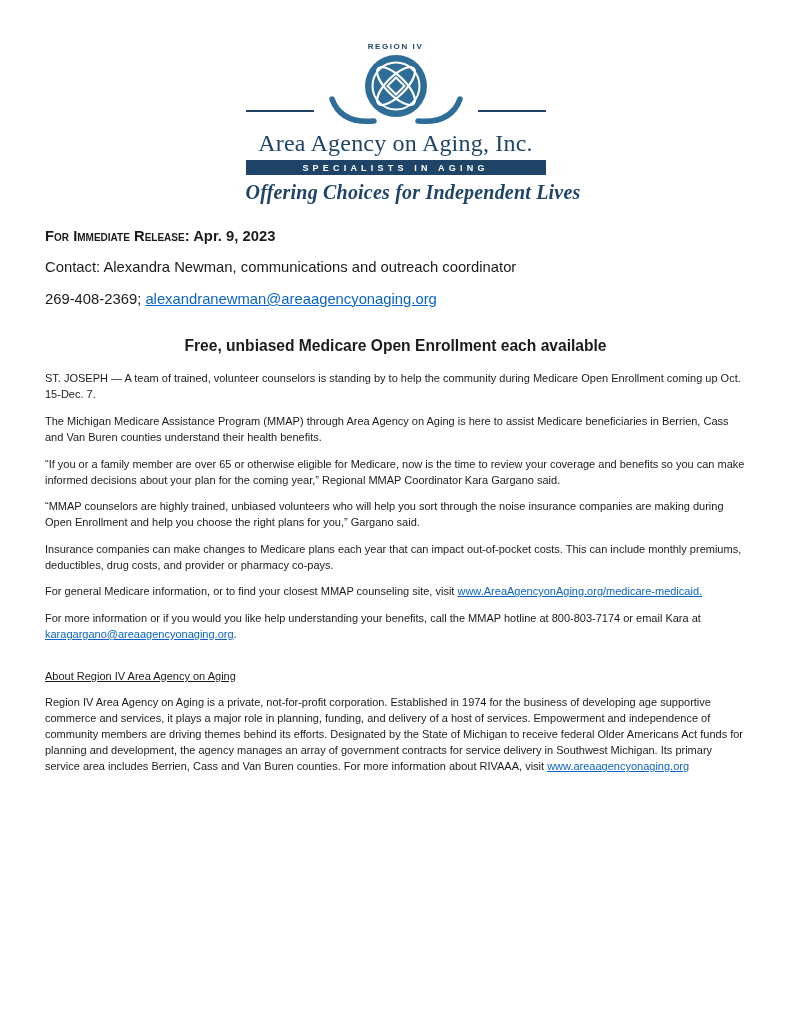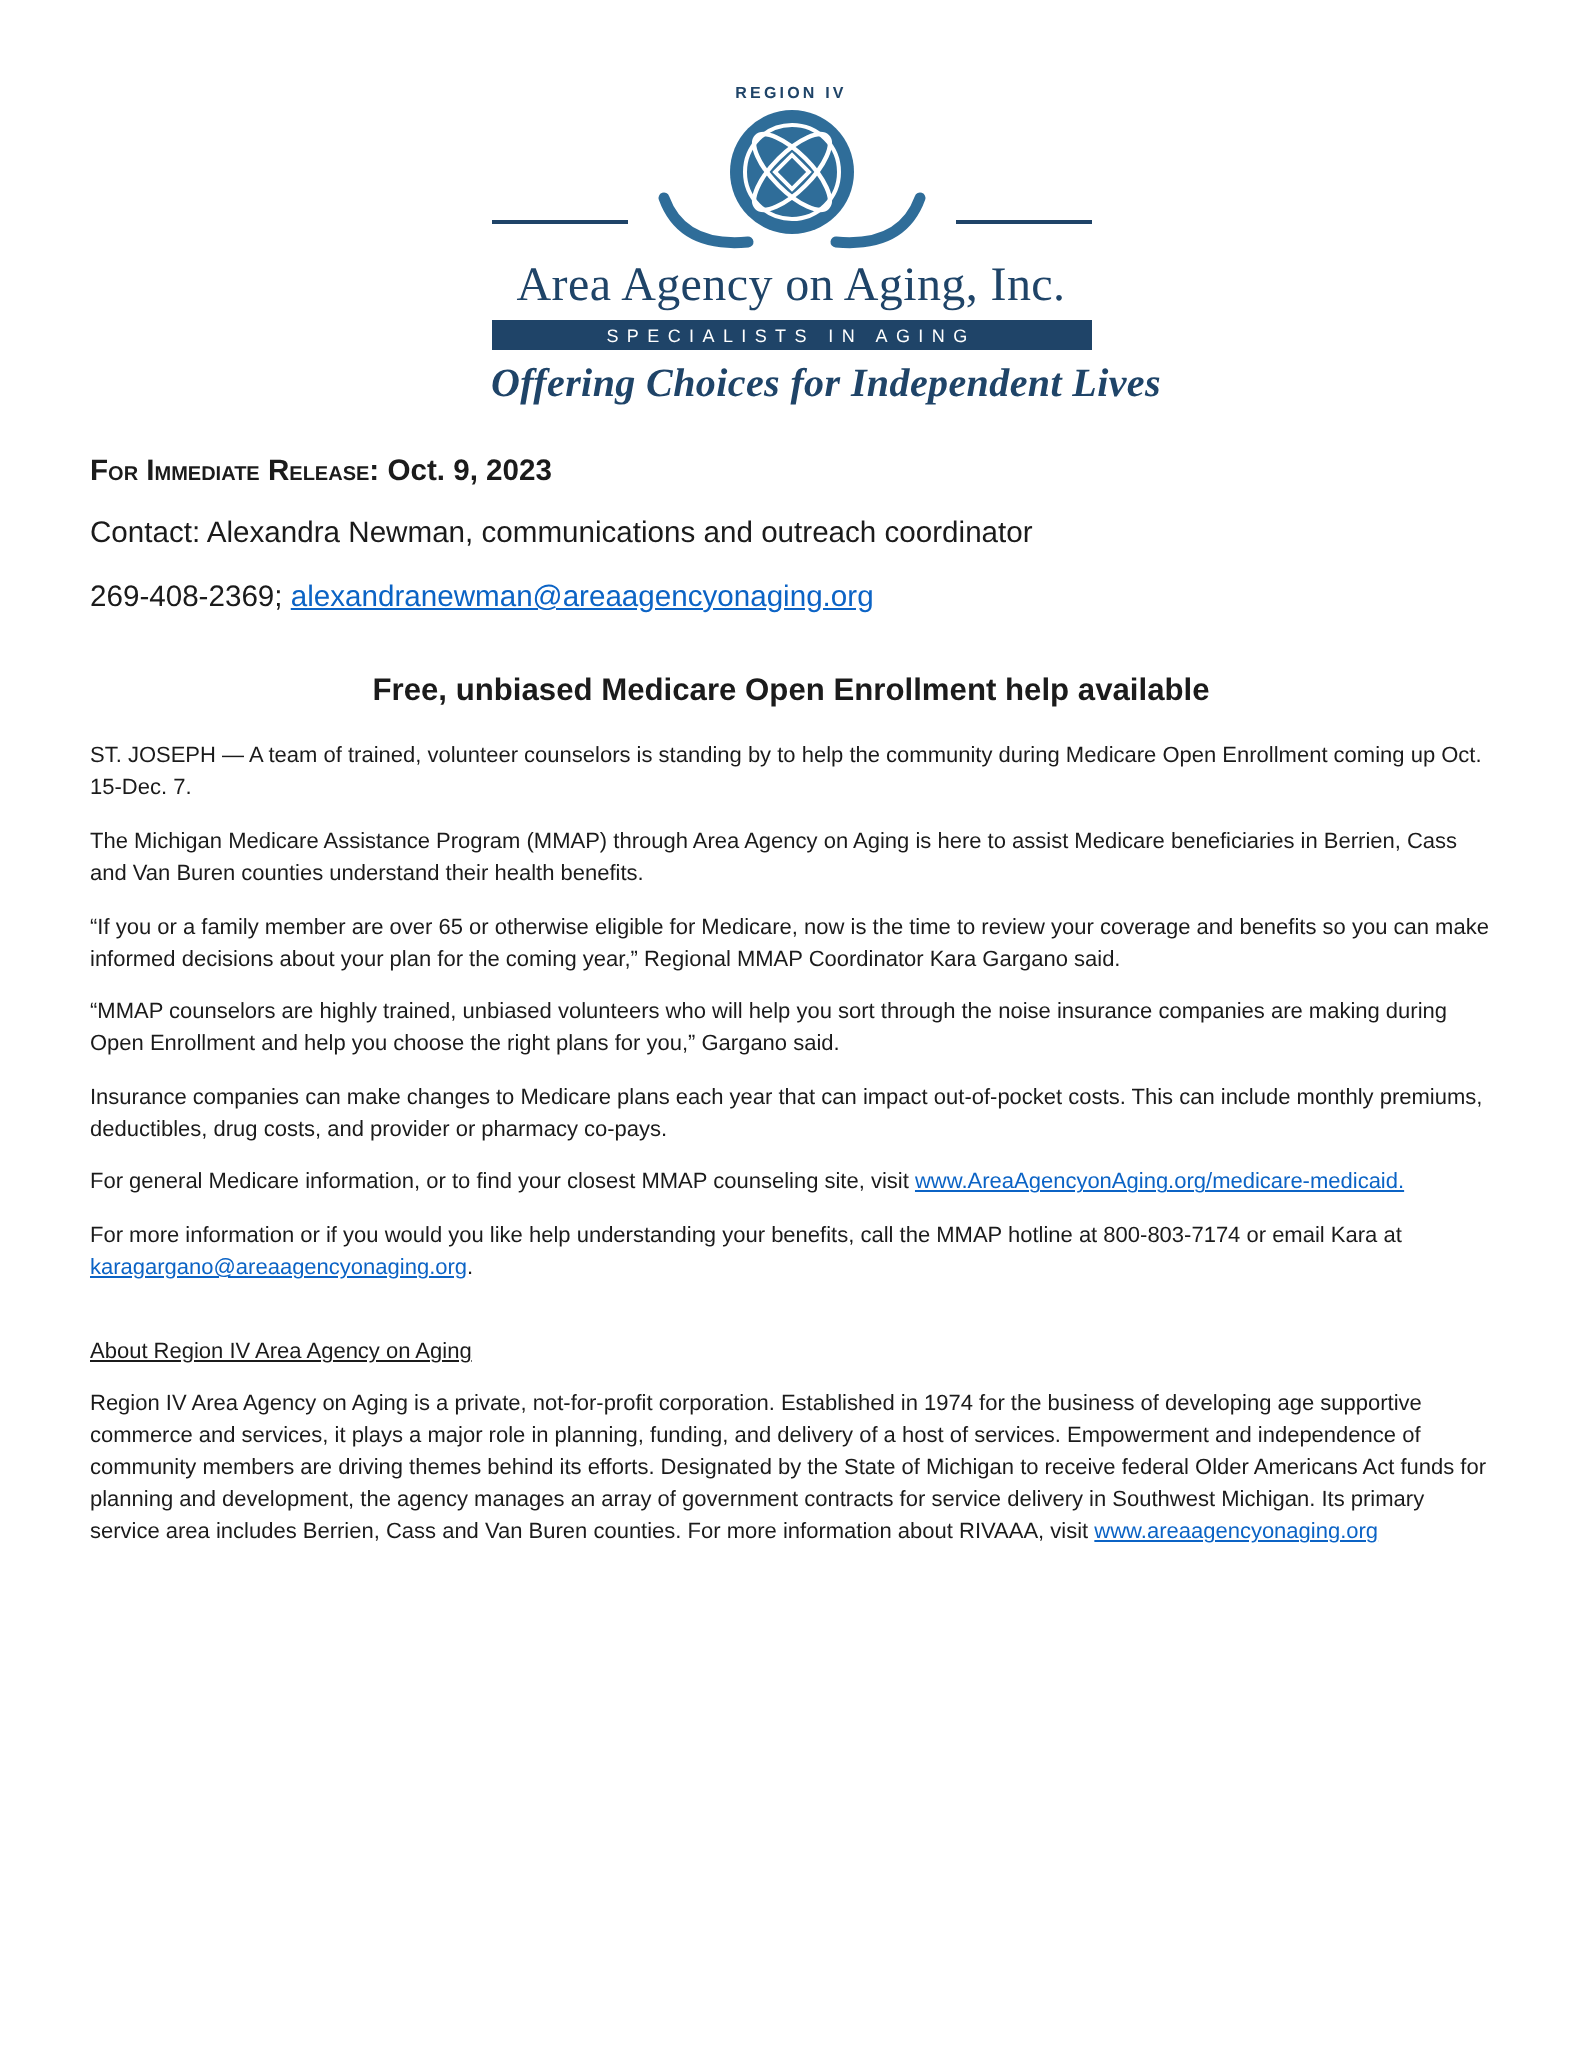--- a/index.html
+++ b/index.html
@@ -23,21 +23,21 @@
   .logo-art svg{display:block;margin:0 auto;}
   .rule{position:absolute;top:57px;width:68px;height:2px;background:var(--navy);}
   .rule-left{left:0;}
   .rule-right{right:0;}
   .org-name{
     font-family:"Liberation Serif", serif;
     font-size:24px;letter-spacing:0.2px;white-space:nowrap;margin-top:1px;
   }
   .banner{
     background:var(--navy);color:#ffffff;
-    font-size:9px;font-weight:normal;letter-spacing:4.2px;
+    font-size:9px;font-weight:bold;letter-spacing:4.2px;
     padding:3px 0 2px;margin-top:3px;white-space:nowrap;
   }
   .tagline{
     font-family:"Liberation Serif", serif;
     font-style:italic;font-weight:bold;font-size:20px;
     margin-top:6px;white-space:nowrap;letter-spacing:0.2px;
   }
   
   .meta p{margin:0 0 10px;font-size:14.8px;line-height:1.45;}
   .fir{font-weight:bold;}
@@ -77,26 +77,26 @@
 
         <rect x="79" y="27" width="12" height="12" fill="none" stroke="#ffffff" stroke-width="2" transform="rotate(45 85 33)"></rect>
       </svg>
     </div>
     <div class="org-name">Area Agency on Aging, Inc.</div>
     <div class="banner">SPECIALISTS IN AGING</div>
     <div class="tagline">Offering Choices for Independent Lives</div>
   </header>
 
   <section class="meta">
-    <p class="fir"><span class="fir-label">For Immediate Release:</span> <span>Oct. 9, 2023</span></p>
+    <p class="fir"><span class="fir-label">For Immediate Release:</span> <span>Apr. 9, 2023</span></p>
     <p>Contact: Alexandra Newman, communications and outreach coordinator</p>
     <p><span>269-408-2369; </span><a class="link">alexandranewman@areaagencyonaging.org</a></p>
   </section>
 
-  <h1 class="headline">Free, unbiased Medicare Open Enrollment help available</h1>
+  <h1 class="headline">Free, unbiased Medicare Open Enrollment each available</h1>
 
   <section class="body">
     <p>ST. JOSEPH — A team of trained, volunteer counselors is standing by to help the community during Medicare Open Enrollment coming up Oct. 15-Dec. 7.</p>
     <p>The Michigan Medicare Assistance Program (MMAP) through Area Agency on Aging is here to assist Medicare beneficiaries in Berrien, Cass and Van Buren counties understand their health benefits.</p>
     <p>“If you or a family member are over 65 or otherwise eligible for Medicare, now is the time to review your coverage and benefits so you can make informed decisions about your plan for the coming year,” Regional MMAP Coordinator Kara Gargano said.</p>
     <p>“MMAP counselors are highly trained, unbiased volunteers who will help you sort through the noise insurance companies are making during Open Enrollment and help you choose the right plans for you,” Gargano said.</p>
     <p>Insurance companies can make changes to Medicare plans each year that can impact out-of-pocket costs. This can include monthly premiums, deductibles, drug costs, and provider or pharmacy co-pays.</p>
     <p><span>For general Medicare information, or to find your closest MMAP counseling site, visit </span><a class="link">www.AreaAgencyonAging.org/medicare-medicaid.</a></p>
     <p><span>For more information or if you would you like help understanding your benefits, call the MMAP hotline at 800-803-7174 or email Kara at </span><a class="link">karagargano@areaagencyonaging.org</a><span>.</span></p>
 

